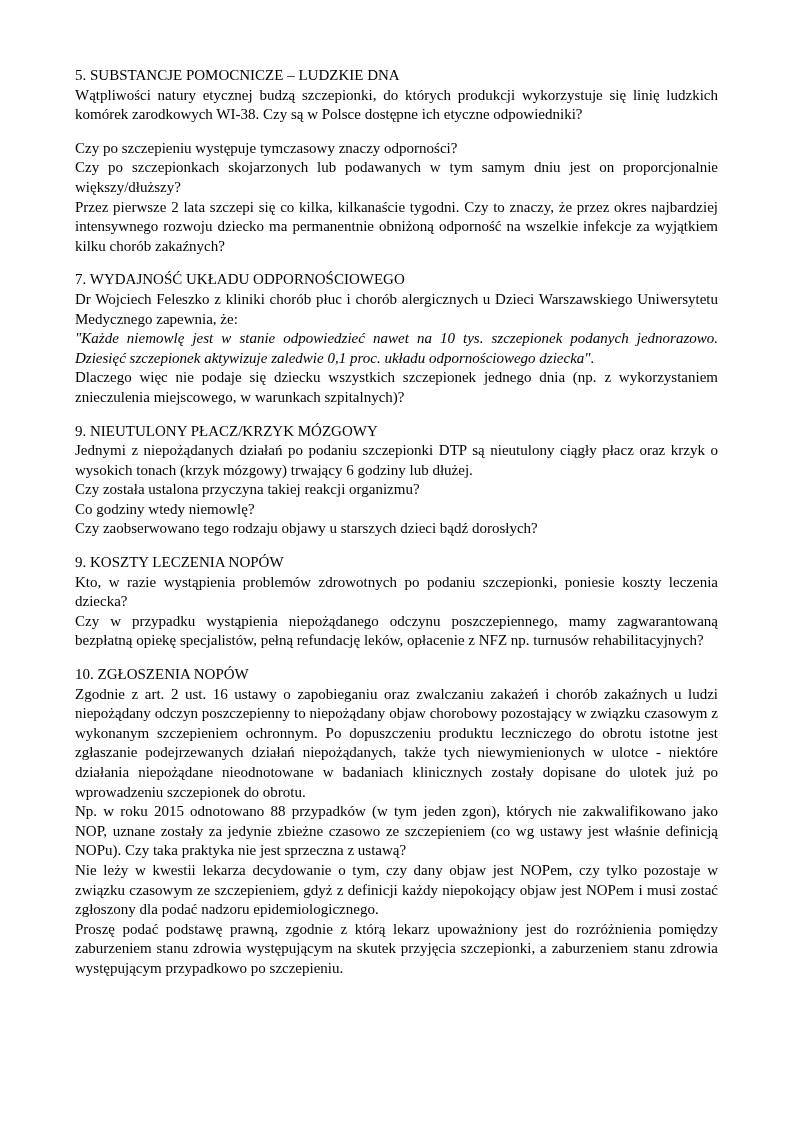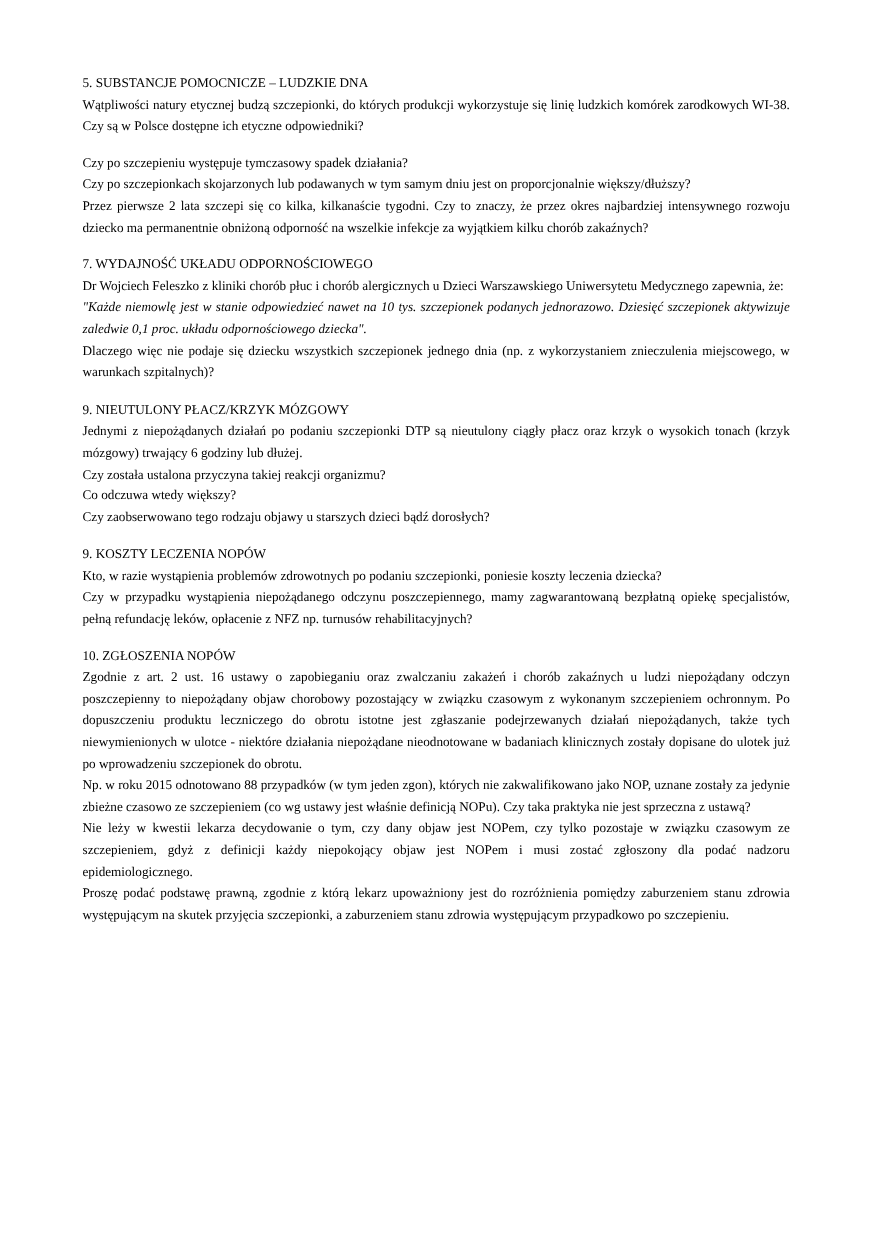--- a/index.html
+++ b/index.html
@@ -9,21 +9,21 @@
   }
   .page {
     position: relative;
     width: 793px;
     height: 1122px;
     box-sizing: border-box;
     padding: 66px 75px 0 75px;
     background: #ffffff;
     color: #000000;
     font-family: "Liberation Serif", "DejaVu Serif", serif;
-    font-size: 12px;
+    font-size: 15px;
     line-height: 19.6px;
     overflow: hidden;
   }
   .doc-section {
     margin: 0 0 14px 0;
   }
   .doc-section:last-child {
     margin-bottom: 0;
   }
   p {
@@ -44,37 +44,37 @@
 <body>
 
 <div class="page">
 
   <section class="doc-section">
     <p class="heading">5. SUBSTANCJE POMOCNICZE – LUDZKIE DNA</p>
     <p class="para">Wątpliwości natury etycznej budzą szczepionki, do których produkcji wykorzystuje się linię ludzkich komórek zarodkowych WI-38. Czy są w Polsce dostępne ich etyczne odpowiedniki?</p>
   </section>
 
   <section class="doc-section">
-    <p class="para">Czy po szczepieniu występuje tymczasowy spadek działania?</p>
+    <p class="para">Czy po szczepieniu występuje tymczasowy znaczy odporności?</p>
     <p class="para">Czy po szczepionkach skojarzonych lub podawanych w tym samym dniu jest on proporcjonalnie większy/dłuższy?</p>
     <p class="para">Przez pierwsze 2 lata szczepi się co kilka, kilkanaście tygodni. Czy to znaczy, że przez okres najbardziej intensywnego rozwoju dziecko ma permanentnie obniżoną odporność na wszelkie infekcje za wyjątkiem kilku chorób zakaźnych?</p>
   </section>
 
   <section class="doc-section">
     <p class="heading">7. WYDAJNOŚĆ UKŁADU ODPORNOŚCIOWEGO</p>
     <p class="para">Dr Wojciech Feleszko z kliniki chorób płuc i chorób alergicznych u Dzieci Warszawskiego Uniwersytetu Medycznego zapewnia, że:</p>
     <p class="para italic">"Każde niemowlę jest w stanie odpowiedzieć nawet na 10 tys. szczepionek podanych jednorazowo. Dziesięć szczepionek aktywizuje zaledwie 0,1 proc. układu odpornościowego dziecka".</p>
     <p class="para">Dlaczego więc nie podaje się dziecku wszystkich szczepionek jednego dnia (np. z wykorzystaniem znieczulenia miejscowego, w warunkach szpitalnych)?</p>
   </section>
 
   <section class="doc-section">
     <p class="heading">9. NIEUTULONY PŁACZ/KRZYK MÓZGOWY</p>
     <p class="para">Jednymi z niepożądanych działań po podaniu szczepionki DTP są nieutulony ciągły płacz oraz krzyk o wysokich tonach (krzyk mózgowy) trwający 6 godziny lub dłużej.</p>
     <p class="para">Czy została ustalona przyczyna takiej reakcji organizmu?</p>
-    <p class="para">Co odczuwa wtedy większy?</p>
+    <p class="para">Co godziny wtedy niemowlę?</p>
     <p class="para">Czy zaobserwowano tego rodzaju objawy u starszych dzieci bądź dorosłych?</p>
   </section>
 
   <section class="doc-section">
     <p class="heading">9. KOSZTY LECZENIA NOPÓW</p>
     <p class="para">Kto, w razie wystąpienia problemów zdrowotnych po podaniu szczepionki, poniesie koszty leczenia dziecka?</p>
     <p class="para">Czy w przypadku wystąpienia niepożądanego odczynu poszczepiennego, mamy zagwarantowaną bezpłatną opiekę specjalistów, pełną refundację leków, opłacenie z NFZ np. turnusów rehabilitacyjnych?</p>
   </section>
 
   <section class="doc-section">

